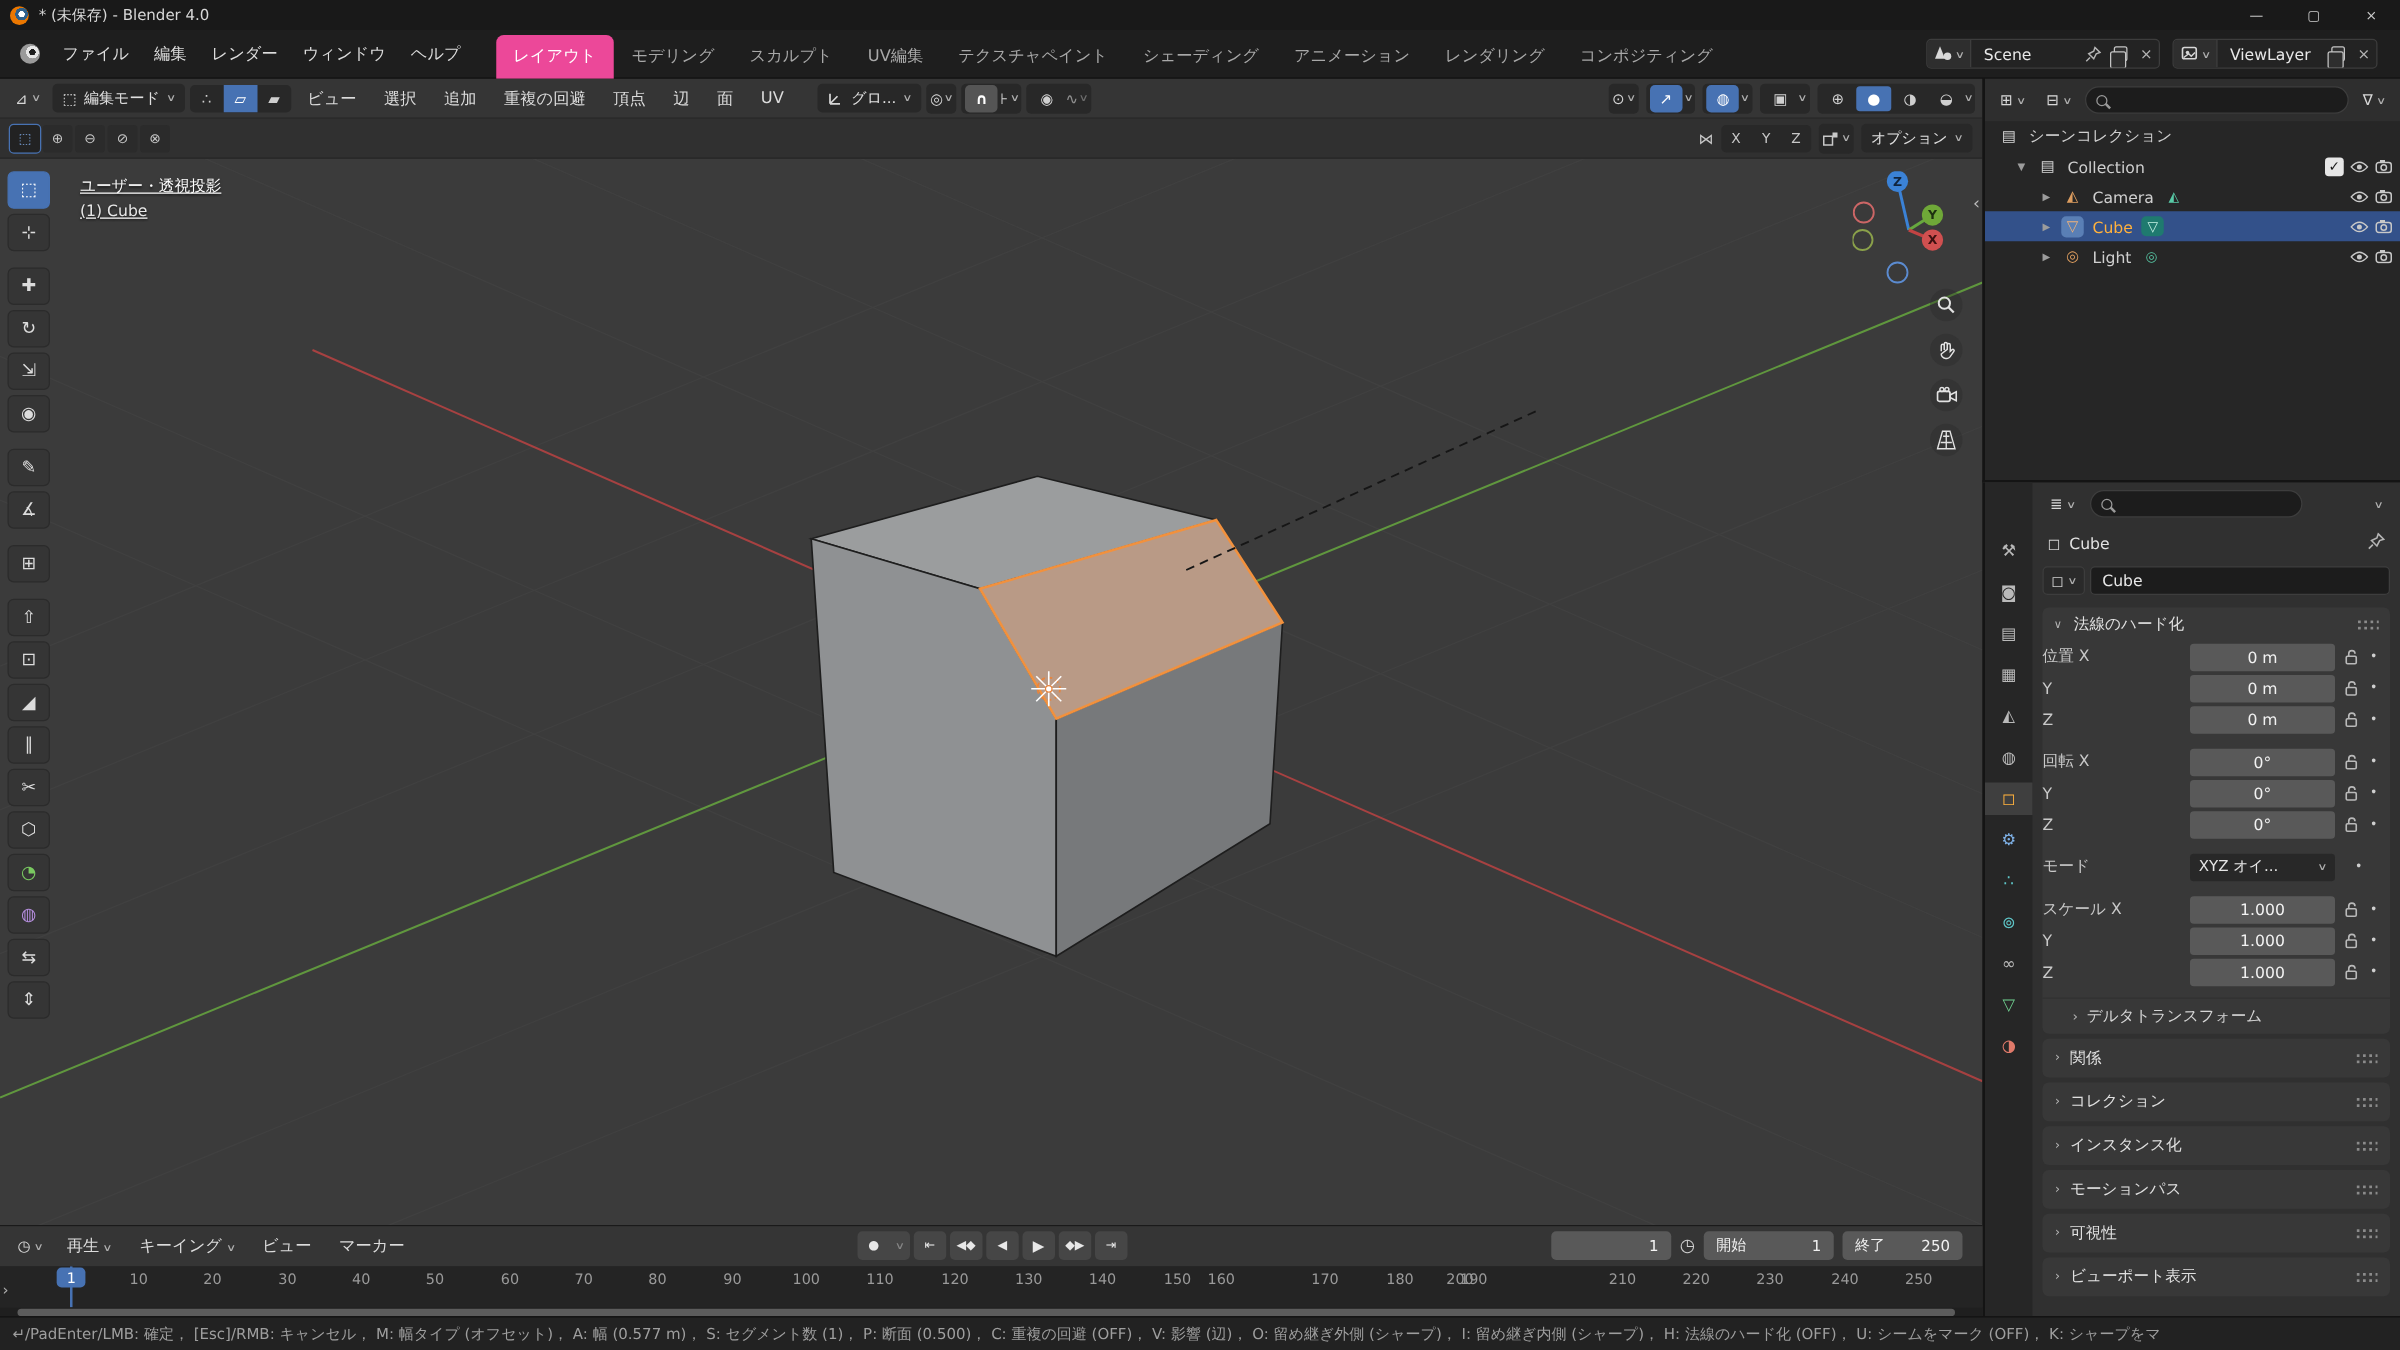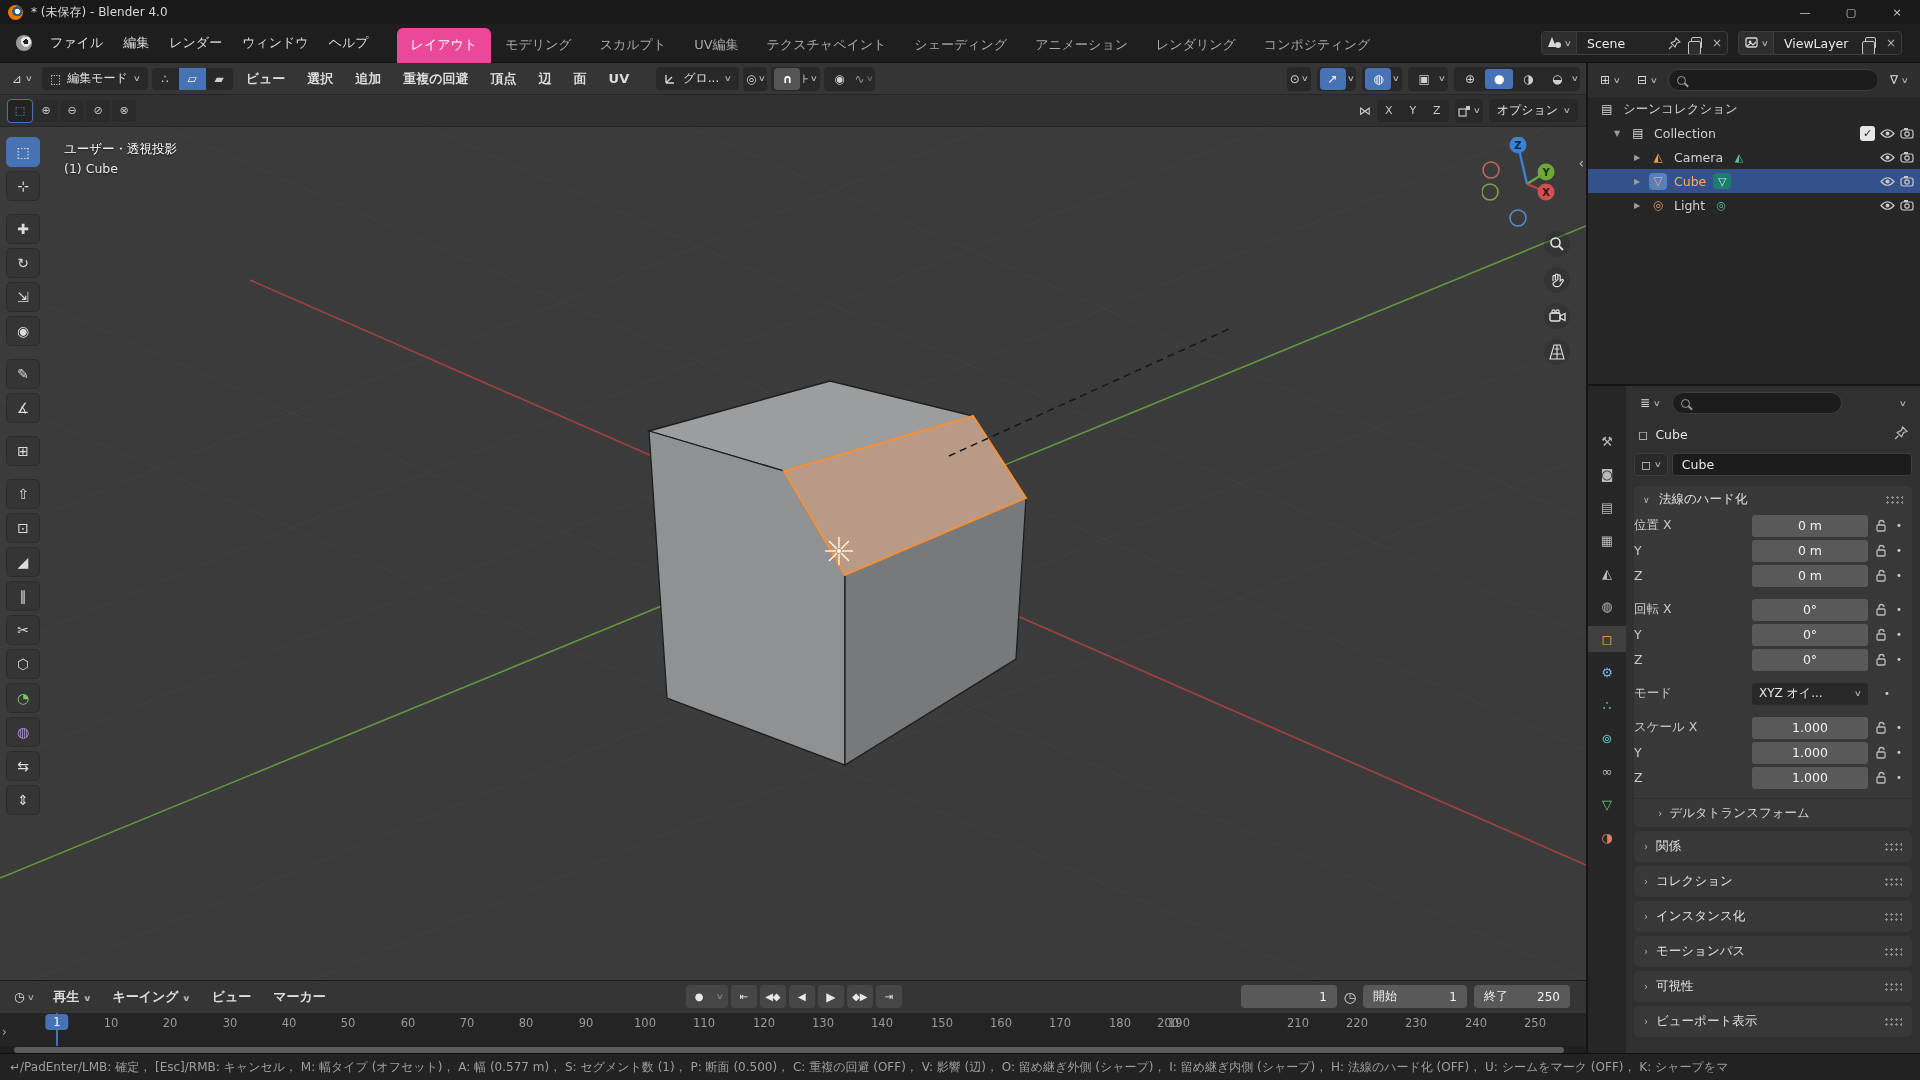--- a/index.html
+++ b/index.html
@@ -45,21 +45,21 @@
     display:flex; align-items:center; padding:0 6px; gap:4px; border-bottom:1px solid #272727; }
   #tool-settings { position:absolute; left:0; top:95px; width:1586px; height:32px; background:#303030;
     display:flex; align-items:center; padding:0 8px; border-bottom:1px solid #252525; }
   .hdr-btn { display:flex; align-items:center; gap:4px; padding:3px 6px; border-radius:4px; color:#d8d8d8; }
   .dropdown { background:#282828; border-radius:4px; display:flex; align-items:center; gap:6px;
     padding:3px 8px; color:#e0e0e0; }
   .seg-group { display:flex; background:#282828; border-radius:4px; overflow:hidden; }
   .seg-btn { width:27px; height:22px; display:flex; align-items:center; justify-content:center;
     color:#cfcfcf; font-size:12px; }
   .seg-btn.active { background:#4772b3; color:#fff; }
-  .vmenu { padding:4px 9px; font-size:13px; color:#dcdcdc; border-radius:4px;font-weight:bold; }
+  .vmenu { padding:4px 9px; font-size:13px; color:#dcdcdc; border-radius:4px; }
   #vheader-right { margin-left:auto; display:flex; align-items:center; gap:6px; }
   .toggle-btn { width:26px; height:22px; border-radius:4px; display:flex; align-items:center;
     justify-content:center; color:#d0d0d0; background:transparent; }
   .toggle-btn.on { background:#4772b3; color:#fff; }
   .pair { display:flex; align-items:center; background:#282828; border-radius:4px; padding:0 3px; height:24px; gap:2px; }
   .shading-group { display:flex; align-items:center; background:#282828; border-radius:4px; height:24px; padding:0 2px; gap:1px; }
   .shade-btn { width:28px; height:20px; border-radius:3px; display:flex; align-items:center; justify-content:center; color:#cfcfcf; }
   .shade-btn.active { background:#4772b3; color:#fff; }
   #ts-right { margin-left:auto; display:flex; align-items:center; gap:6px; }
   .mini-seg { display:flex; background:#282828; border-radius:4px; overflow:hidden; }
@@ -67,21 +67,21 @@
   .mini-btn.active { background:#4772b3; color:#fff; }
 
   
   #select-mode-group { display:flex; gap:2px; }
   #select-mode-group .mini-btn { background:#2b2b2b; border-radius:3px; }
   #select-mode-group .mini-btn.active { background:#222; outline:1px solid #4772b3; color:#7da7e0; }
 
   
   #canvas { position:absolute; left:0; top:127px; width:1586px; height:853px; background:#3b3b3b; overflow:hidden; }
   #overlay-text { position:absolute; left:64px; top:12px; line-height:20px; color:#ffffff;
-    text-shadow:0 1px 2px rgba(0,0,0,.6); font-size:12.5px; }
+    text-shadow:0 1px 2px rgba(0,0,0,.6); font-size:12.5px;text-decoration:underline; }
   #overlay-text .sub { color:#e8e8e8; }
 
   
   #toolbar { position:absolute; left:6px; top:10px; width:38px; display:flex; flex-direction:column; gap:4px; }
   .tool-btn { width:34px; height:30px; background:#353535; border:1px solid #2b2b2b; border-radius:5px;
     display:flex; align-items:center; justify-content:center; color:#dcdcdc; font-size:14px; }
   .tool-btn.active { background:#4772b3; border-color:#4772b3; color:#fff; }
   .tool-btn.gap { margin-top:9px; }
   .tool-btn.tool-green { color:#79c960; }
   .tool-btn.tool-violet { color:#b78fe0; }
@@ -945,21 +945,21 @@
           <div class="tick" style="left: 408px;"><span>60</span></div>
           <div class="tick" style="left: 467px;"><span>70</span></div>
           <div class="tick" style="left: 526px;"><span>80</span></div>
           <div class="tick" style="left: 586px;"><span>90</span></div>
           <div class="tick" style="left: 645px;"><span>100</span></div>
           <div class="tick" style="left: 704px;"><span>110</span></div>
           <div class="tick" style="left: 764px;"><span>120</span></div>
           <div class="tick" style="left: 823px;"><span>130</span></div>
           <div class="tick" style="left: 882px; text-align: right;"><span>140</span></div>
           <div class="tick" style="left: 942px;"><span>150</span></div>
-          <div class="tick" style="left: 1001px;"><span>160</span></div>
+          <div class="tick" style="left: 977px;"><span>160</span></div>
           <div class="tick" style="left: 1060px;"><span>170</span></div>
           <div class="tick" style="left: 1120px;"><span>180</span></div>
           <div class="tick" style="left: 1179px;"><span>190</span></div>
           <div class="tick" style="left: 1168px;"><span>200</span></div>
           <div class="tick" style="left: 1298px;"><span>210</span></div>
           <div class="tick" style="left: 1357px;"><span>220</span></div>
           <div class="tick" style="left: 1416px;"><span>230</span></div>
           <div class="tick" style="left: 1476px;"><span>240</span></div>
           <div class="tick" style="left: 1535px;"><span>250</span></div>
         </div>

